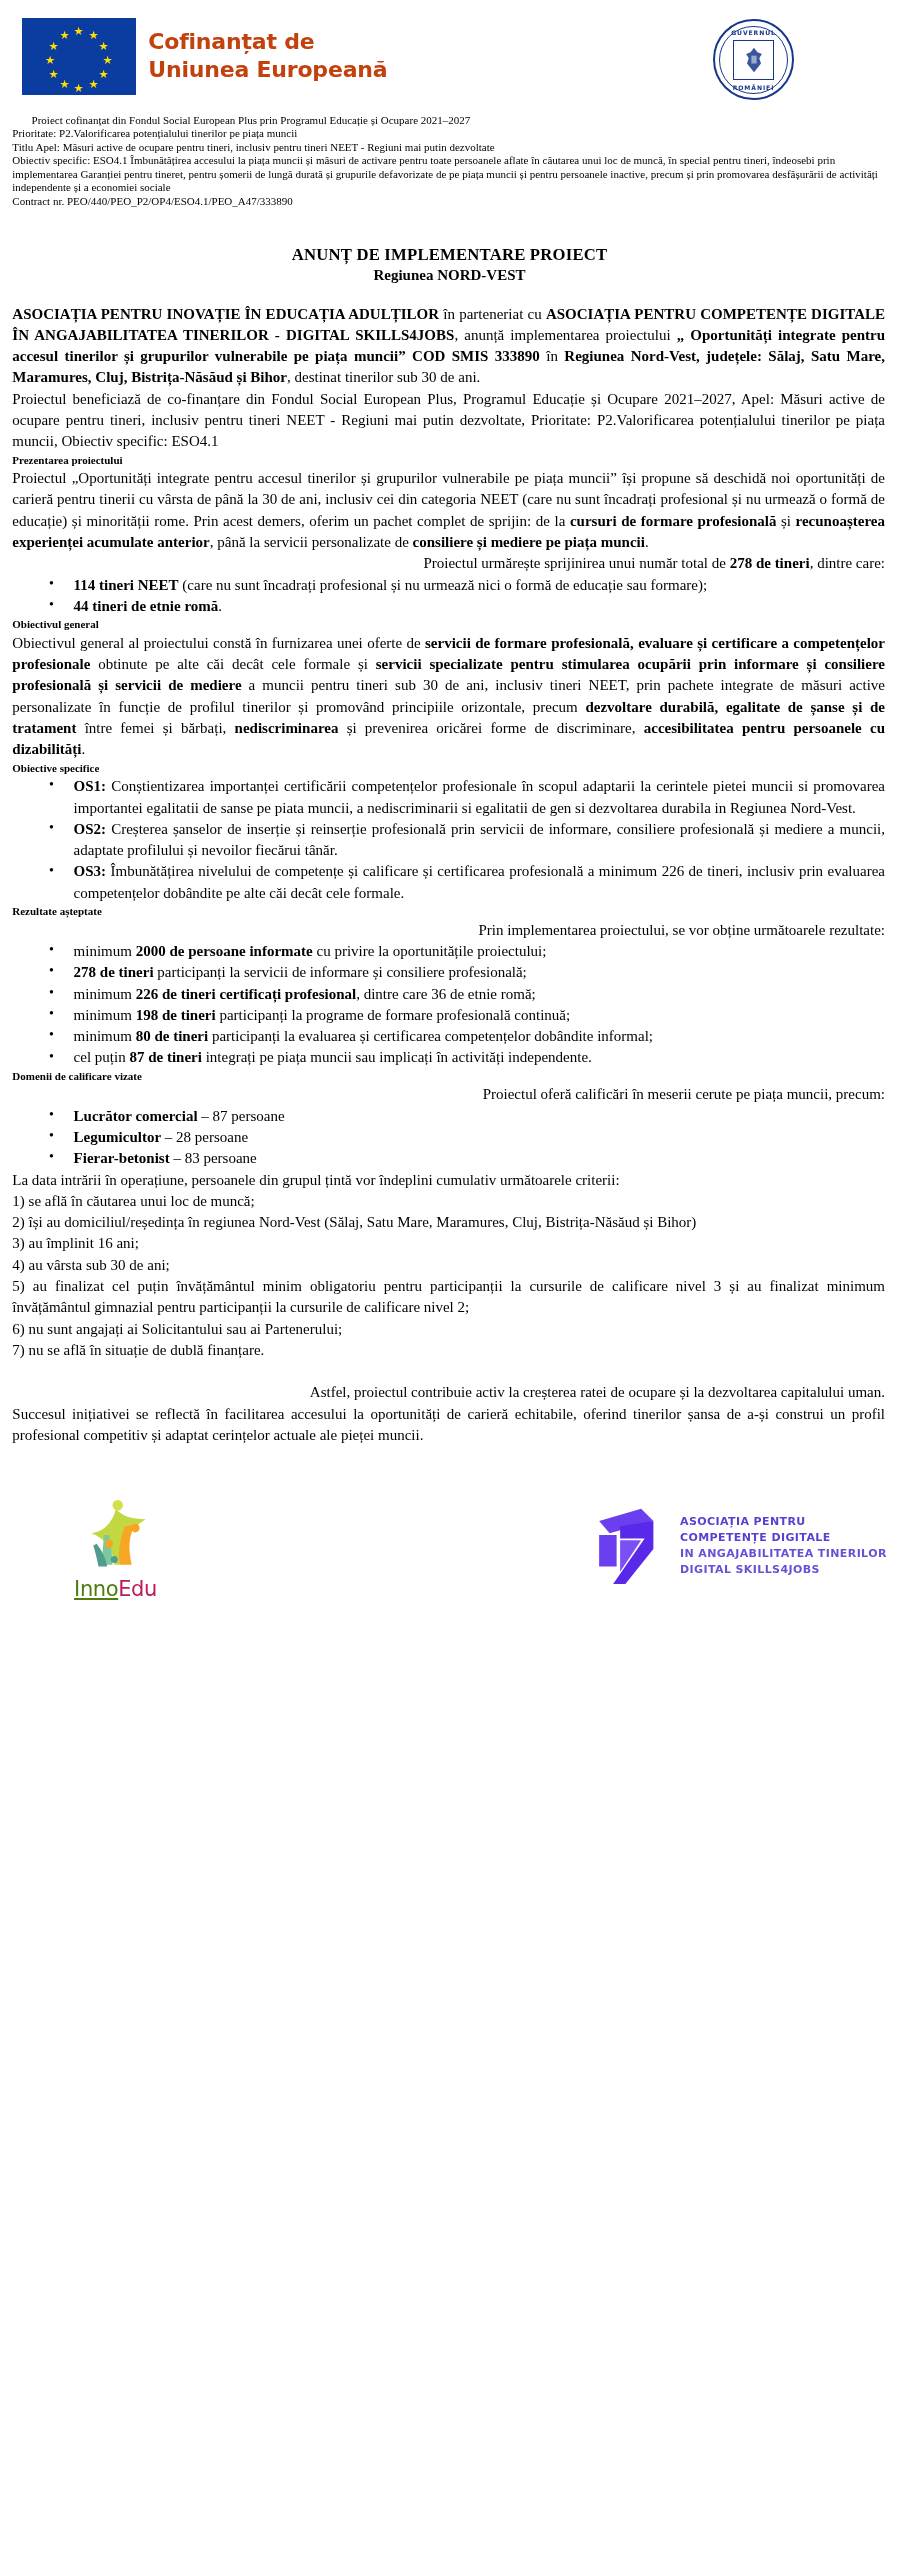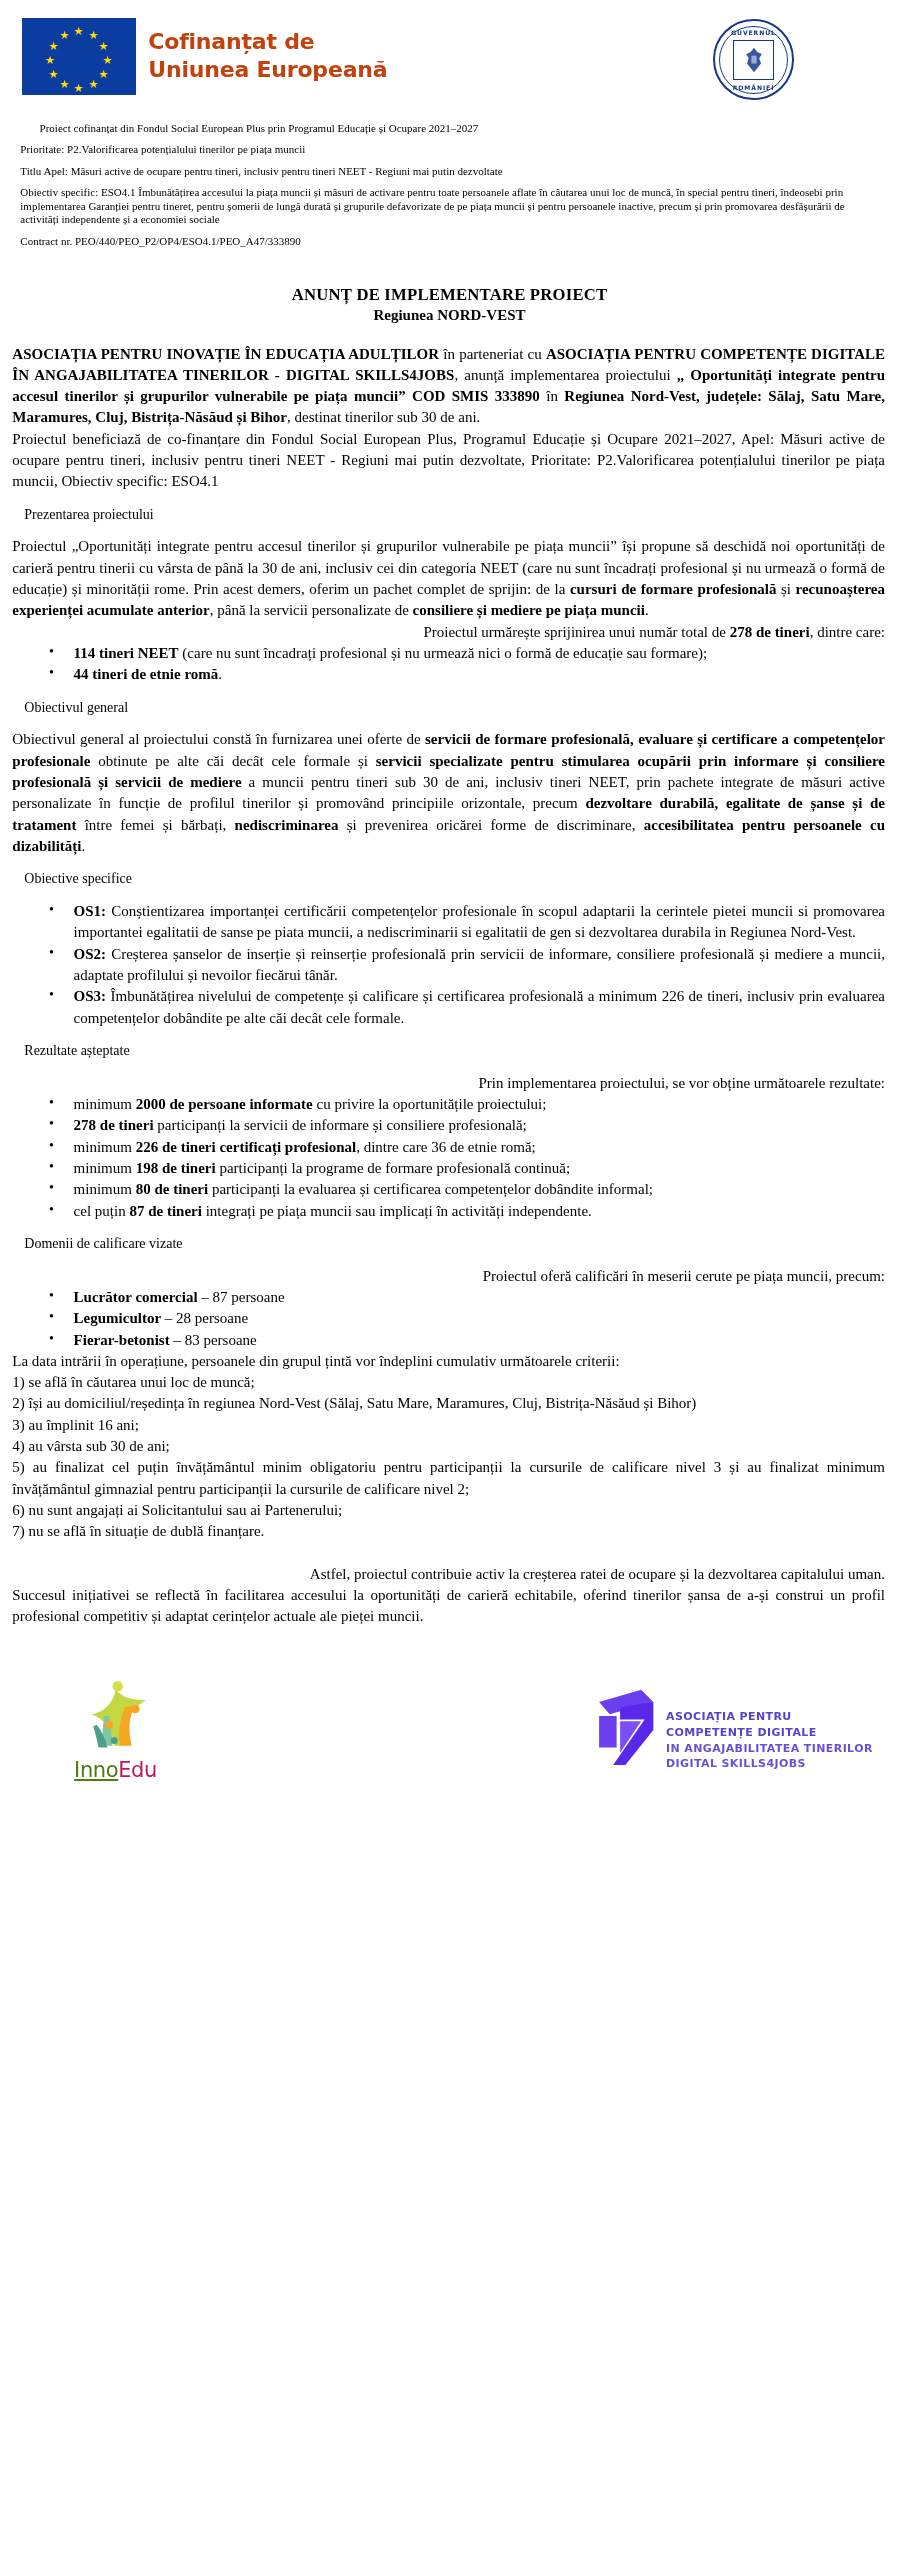--- a/index.html
+++ b/index.html
@@ -77,21 +77,21 @@
     width: 23px; height: 28px;
   }
 
   
   .meta {
     padding: 1.8px 10.5px 0 12.3px;
     font-size: 11px;
     line-height: 1.23;
     font-family: "Liberation Serif", serif;
   }
-  .meta p { margin: 8px; }
+  .meta p { margin: 0; }
   .meta .indent { text-indent: 19.3px; }
 
   
   .doc-title {
     text-align: center;
     font-weight: bold;
     font-size: 16.7px;
     margin-top: 37px;
     letter-spacing: 0.2px;
   }
@@ -105,23 +105,23 @@
   
   .body {
     padding: 0 14px 0 12.3px;
     margin-top: 19.3px;
     font-size: 15px;
     line-height: 1.42;
   }
   .body p { margin: 0; text-align: justify; }
   .body p.left { text-align: right; }
   .body h3 {
-    margin: 12px;
-    font-size: 14px;
-    font-weight: normal;
+    margin: 0;
+    font-size: 11px;
+    font-weight: bold;
     line-height: 1.42;
   }
   b, strong { font-weight: bold; }
 
   ul.bul {
     margin: 0;
     padding-left: 49px;
     list-style: none;
   }
   ul.bul > li {
@@ -154,21 +154,21 @@
   .innoedu-word {
     font-family: "DejaVu Sans", "Liberation Sans", sans-serif;
     font-size: 21px;
     letter-spacing: -0.4px;
     margin-top: 1.8px;
     line-height: 1;
   }
   .innoedu-word .i1 { color: #4d7c0f; text-decoration: underline; }
   .innoedu-word .i2 { color: #be185d; }
 
-  .dskills { display: flex; align-items: flex-end; margin-left: 422px; margin-top: 7px;}
+  .dskills { display: flex; align-items: center; gap: 14px; margin-left: 422px; margin-top: 7px;}
   .dskills-mark { width: 76px; height: 91px; flex: 0 0 auto; }
   .dskills-text {
     font-family: "DejaVu Sans", "Liberation Sans", sans-serif;
     font-weight: bold;
     font-size: 11px;
     line-height: 1.45;
     color: #6a4fd6;
     letter-spacing: 0.4px;
   }
   .dskills-text div:nth-child(1),

